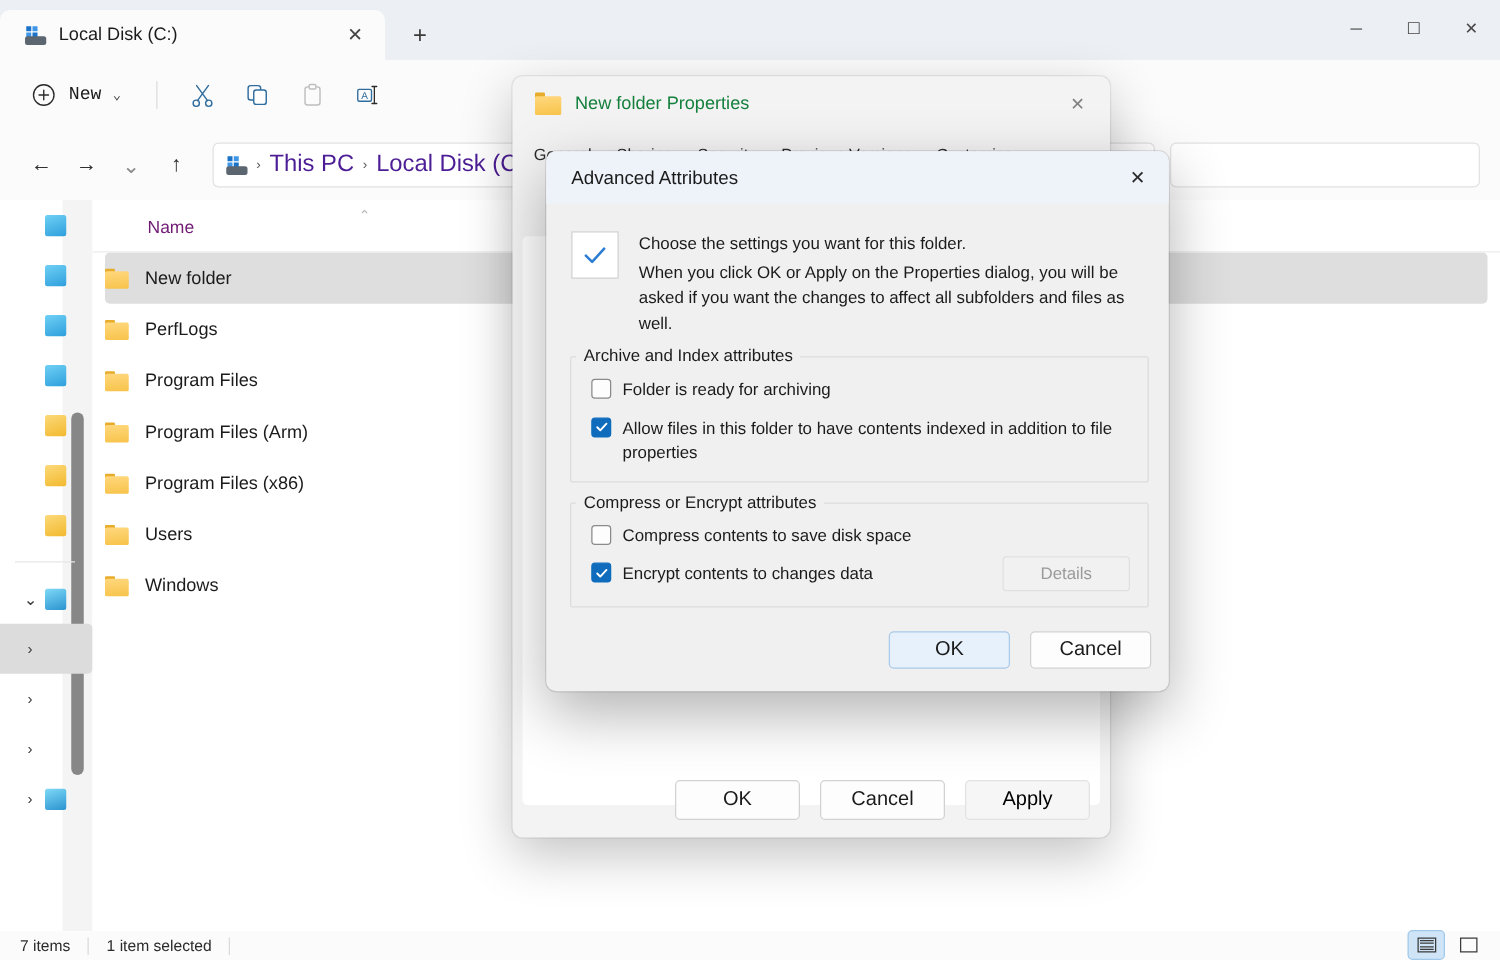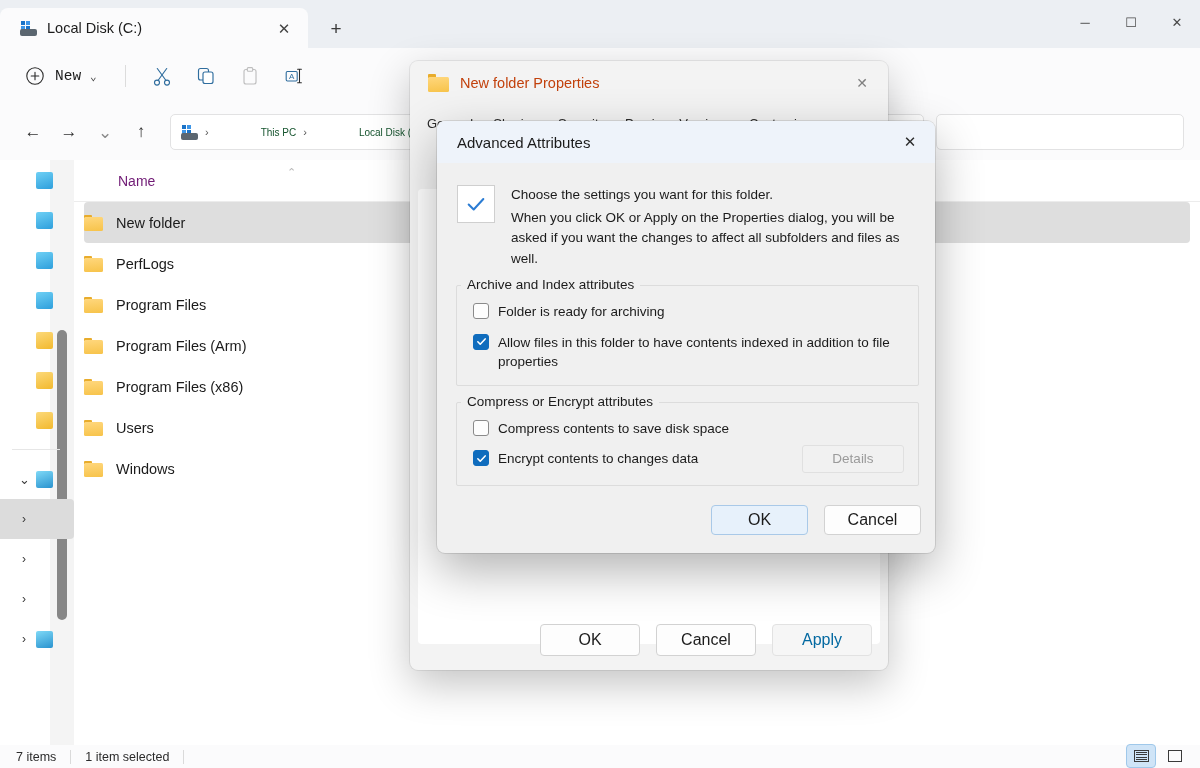--- a/index.html
+++ b/index.html
@@ -51,21 +51,21 @@
   .tb-btn.disabled { opacity: .42; }
 
   .navbar { position: absolute; left: 0; top: 104px; width: 1200px; height: 56px; background: #fbfbfc; display: flex; align-items: center; padding: 0 16px; gap: 2px; }
   .nav-btn { width: 34px; height: 34px; display: flex; align-items: center; justify-content: center; color: #303030; font-size: 17px; border-radius: 5px; }
   .nav-btn.dim { color: #8b8b8b; }
   .addressbar {
     flex: 1; height: 36px; background: #ffffff; border: 1px solid #e2e2e3;
     border-radius: 5px; margin-left: 10px; display: flex; align-items: center;
     padding: 0 10px; gap: 7px;
   }
-  .crumb { font-size: 10px; color: #14532d; white-space: nowrap; margin-left: 45px; }
+  .crumb { font-size: 19px; color: #4c1d95; white-space: nowrap; }
   .crumb-sep { color: #555; font-size: 11px; }
   .searchbox { width: 248px; height: 36px; background: #ffffff; border: 1px solid #e2e2e3; border-radius: 5px; margin-left: 10px; }
 
   
   .content { position: absolute; left: 0; top: 160px; width: 1200px; height: 585px; background: #ffffff; }
   .navpane { position: absolute; left: 0; top: 0; width: 74px; height: 585px; background: #ffffff; overflow: hidden; }
   .np-item { height: 40px; display: flex; align-items: center; padding-left: 36px; position: relative; }
   .np-item.selected { background: #dcdcdc; border-radius: 0 4px 4px 0; }
   .np-chev { position: absolute; left: 22px; color: #3a3a3a; font-size: 12px; }
   .np-chev.down { left: 19px; font-size: 13px; }
@@ -98,32 +98,32 @@
   .vt-lines i { display: block; height: 1px; background: #3a3a3a; }
   .vt-box { width: 14px; height: 12px; border: 1.5px solid #3a3a3a; }
 
   
   .propdlg {
     position: absolute; left: 410px; top: 61px; width: 478px; height: 609px;
     background: #f3f3f3; border-radius: 8px;
     box-shadow: 0 14px 42px rgba(0,0,0,.24), 0 0 0 1px rgba(0,0,0,.07);
   }
   .prop-title { height: 44px; display: flex; align-items: center; padding: 0 6px 0 18px; gap: 11px; }
-  .prop-title .t { flex: 1; font-size: 14.5px; color: #c2410c; }
+  .prop-title .t { flex: 1; font-size: 14.5px; color: #15803d; }
   .prop-close { width: 40px; height: 32px; display: flex; align-items: center; justify-content: center; color: #808080; font-size: 14px; }
   .prop-tabs { display: flex; padding: 0 8px; gap: 2px; height: 26px; align-items: flex-end; }
   .prop-tab { font-size: 13px; color: #2b2b2b; padding: 0 9px; }
   .prop-body { position: absolute; left: 8px; top: 128px; right: 8px; height: 455px; background: #ffffff; border-radius: 4px; }
   .prop-buttons { position: absolute; right: 16px; bottom: 14px; display: flex; gap: 16px; }
   .btn {
     width: 100px; height: 32px; border-radius: 4px; background: #fdfdfd;
     border: 1px solid #d2d2d2; font-size: 16px; color: #1b1b1b;
     display: flex; align-items: center; justify-content: center;
   }
-  .btn.disabled { color: #0369a1; background: #f6f6f6; border-color: #e2e2e2; }
+  .btn.disabled { color: #000000; background: #f6f6f6; border-color: #e2e2e2; }
   .btn.default { background: #e7f1fb; border-color: #a9c9e8; }
   .folder-ico.lg { width: 21px; height: 18px; }
   .folder-ico.lg .main { width: 21px; height: 15px; }
 
   
   .advdlg {
     position: absolute; left: 437px; top: 121px; width: 498px; height: 432px;
     background: #f0f0f0; border-radius: 8px;
     box-shadow: 0 18px 48px rgba(0,0,0,.3), 0 0 0 1px rgba(0,0,0,.1);
   }

